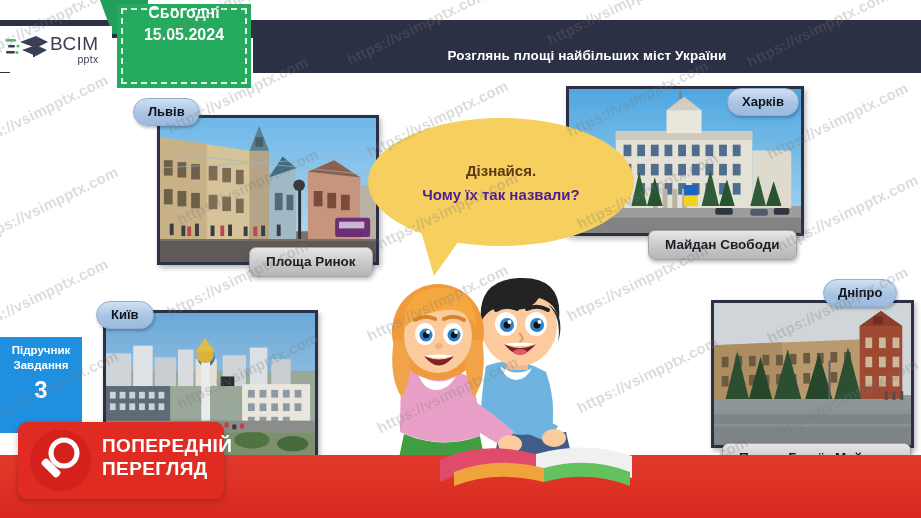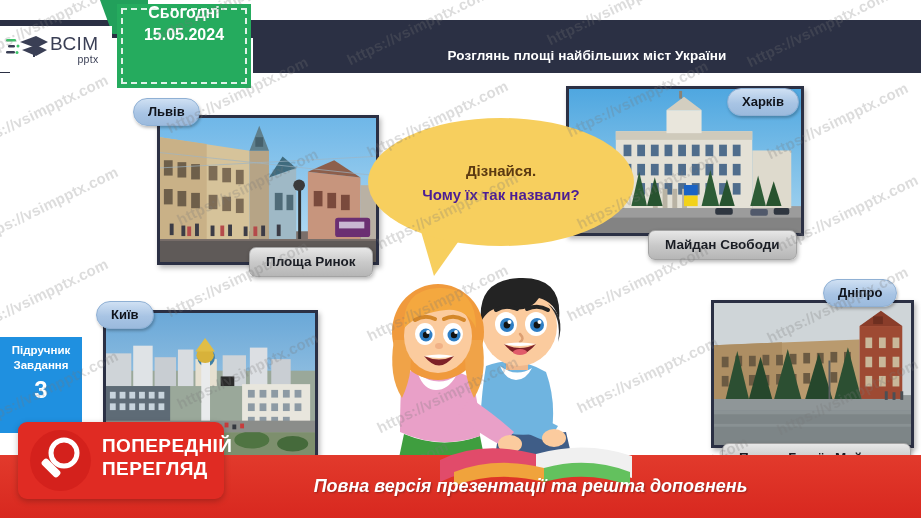--- a/index.html
+++ b/index.html
@@ -755,21 +755,20 @@
     <div class="wm" style="left:570px;  top:366px;">https://vsimpptx.com</div>
     <div class="wm" style="left:770px;  top:388px;">https://vsimpptx.com</div>
     <div class="wm" style="left:60px;   top:462px;">https://vsimpptx.com</div>
     <div class="wm" style="left:300px;  top:470px;">https://vsimpptx.com</div>
     <div class="wm" style="left:600px;  top:466px;">https://vsimpptx.com</div>
     <div class="wm" style="left:820px;  top:472px;">https://vsimpptx.com</div>
   </div>
 
   <div class="bottom-band"></div>
   <div class="bottom-text">
-    <span>Повна версія презентації та решта доповнень</span>
   </div>
 
   <div class="preview-chip">
     <div class="mag-circle"></div>
     <div class="mag-glyph">
       <svg width="61" height="61" viewBox="0 0 61 61">
         <circle cx="34" cy="23" r="13" fill="none" stroke="#ffffff" stroke-width="5"></circle>
         <rect x="10" y="34" width="22" height="8" rx="3" fill="#ffffff" transform="rotate(45 21 38)"></rect>
       </svg>
     </div>

